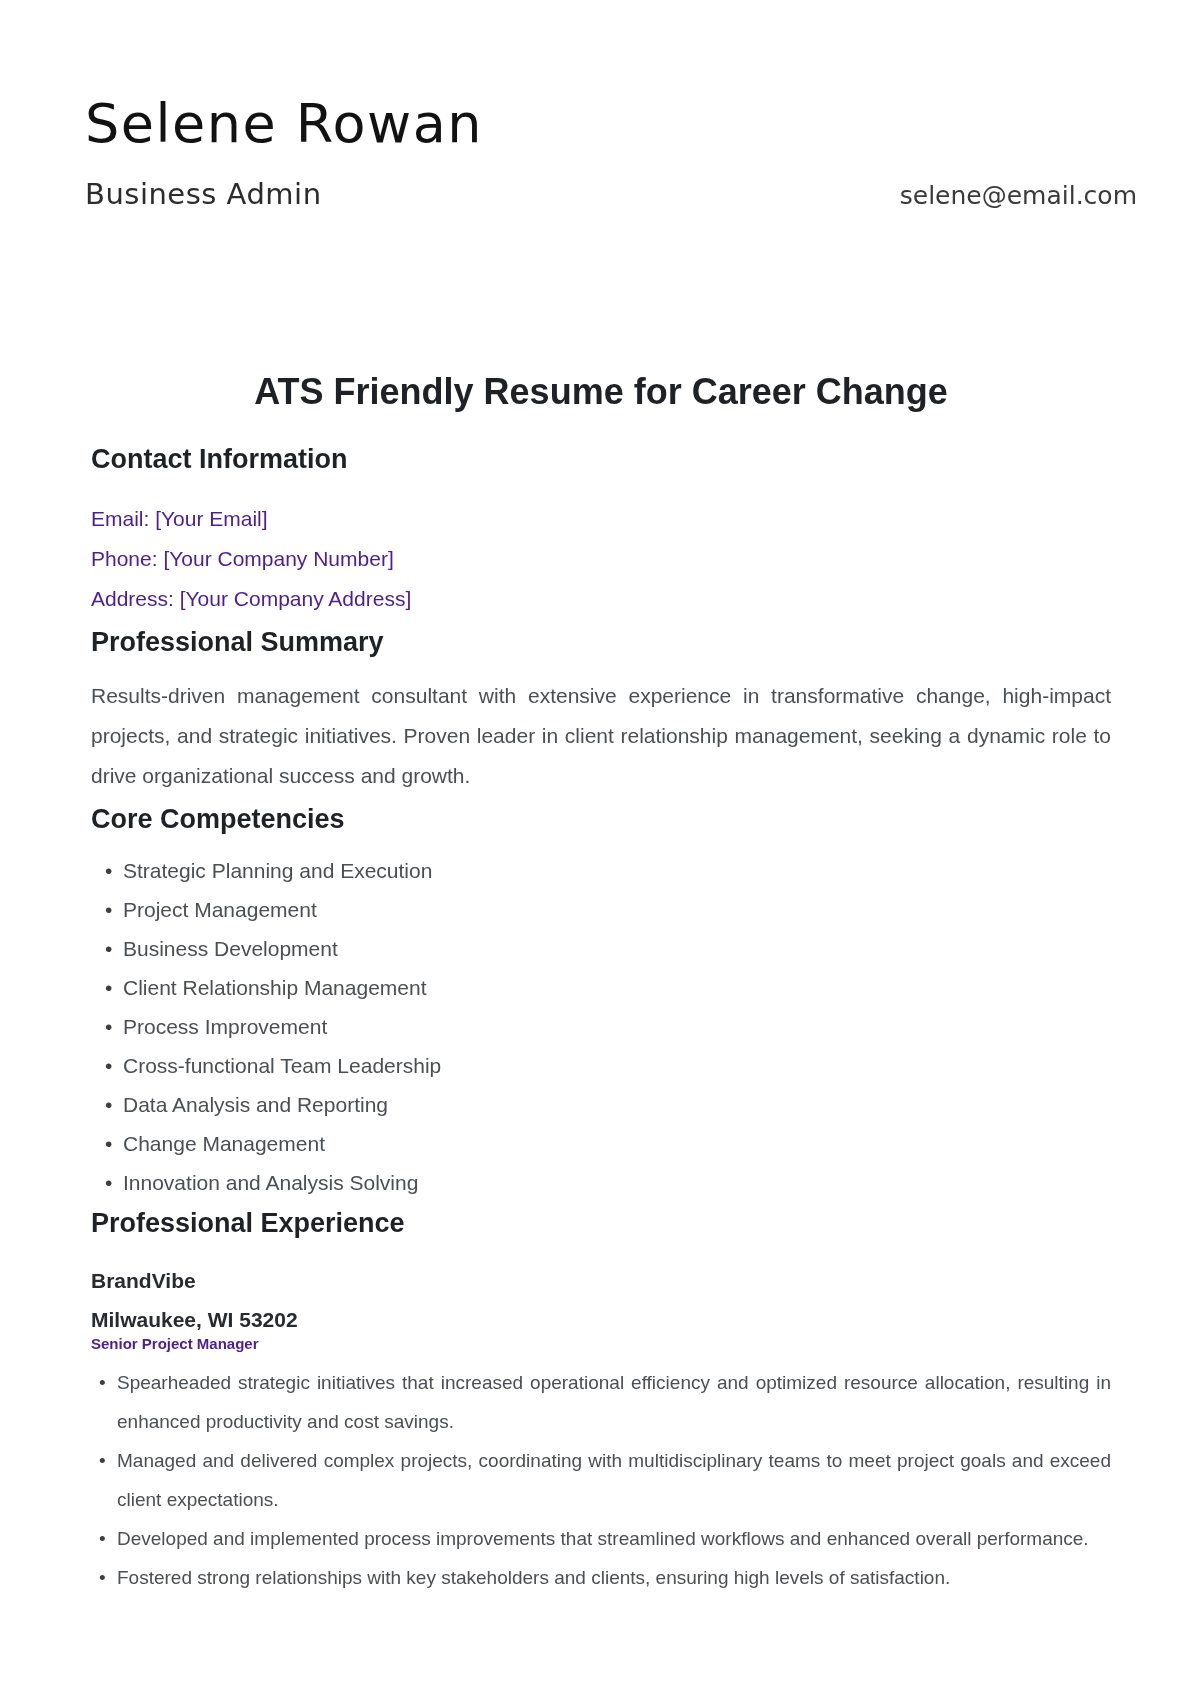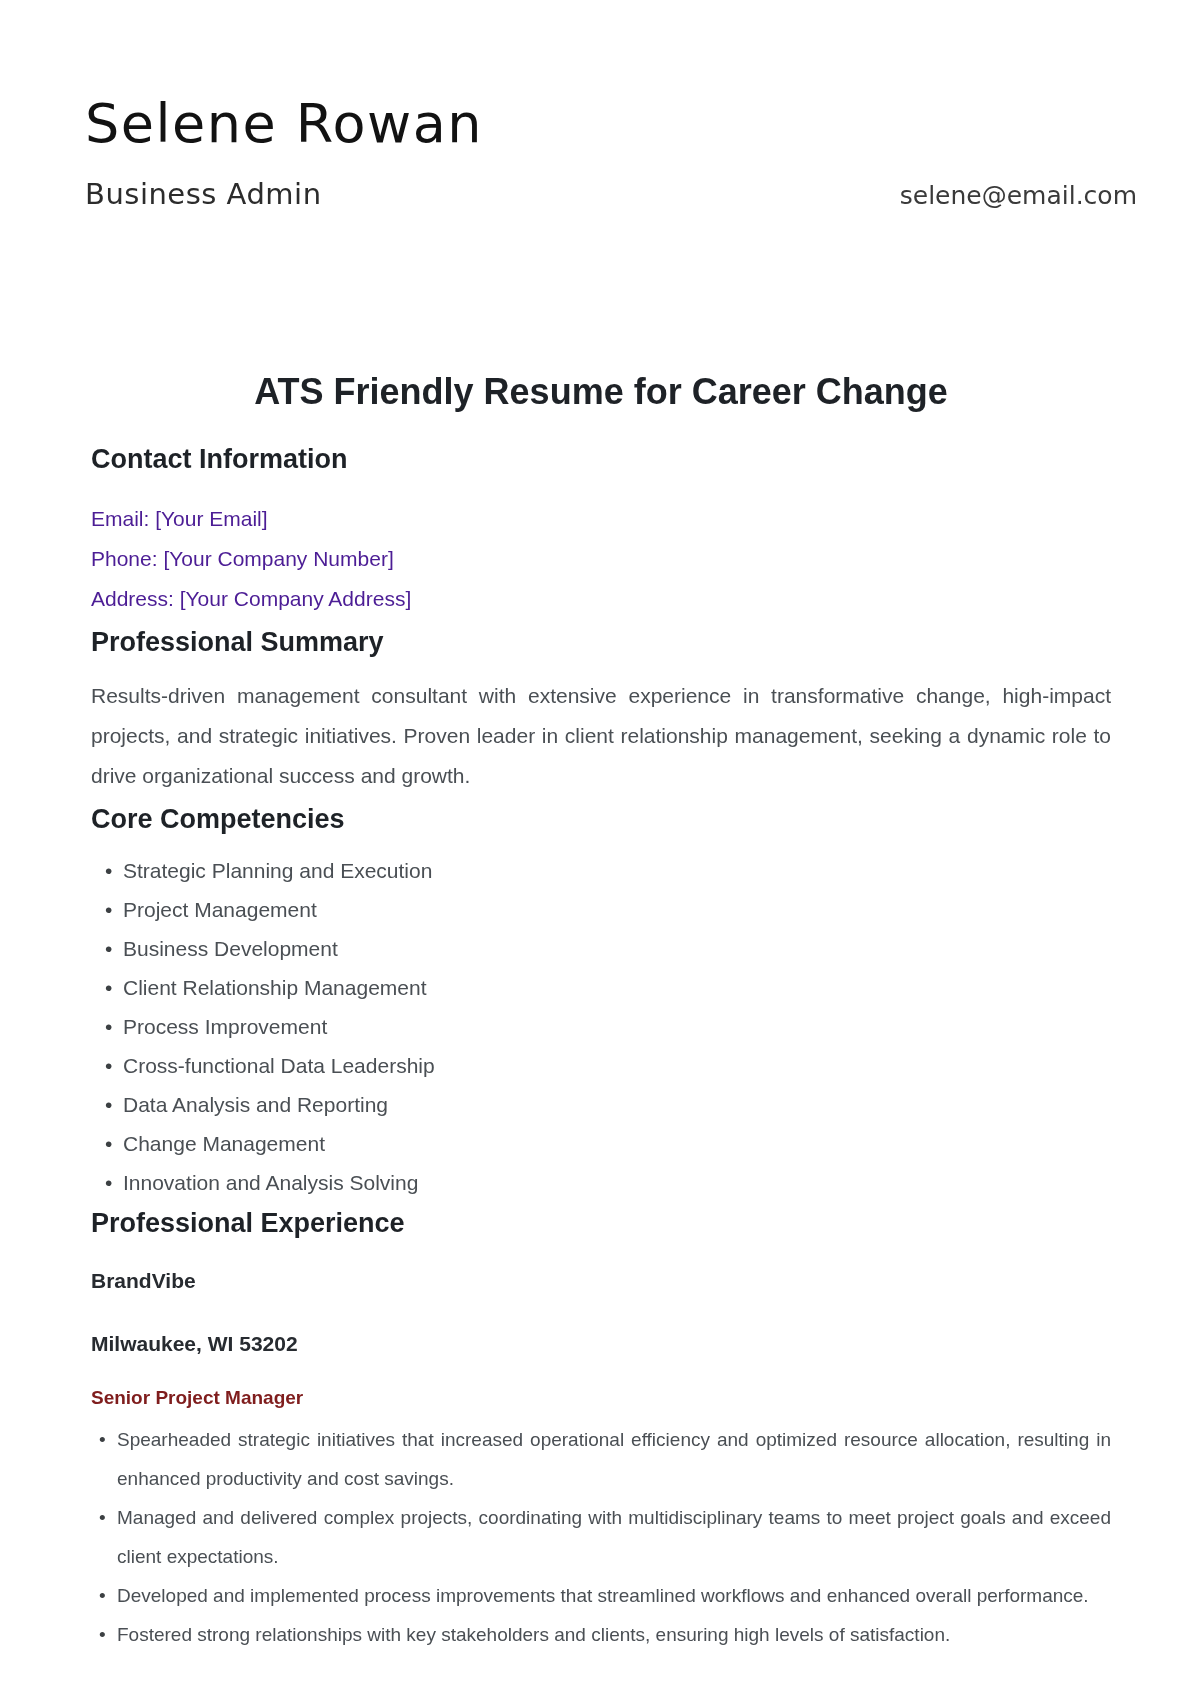--- a/index.html
+++ b/index.html
@@ -104,27 +104,26 @@
     top: 0;
     color: #3c4043;
   }
   .exp-company, .exp-location {
     font-size: 21px;
     font-weight: 700;
     color: #272b30;
     line-height: 1.3;
   }
   .exp-company { margin-top: 26px; }
-  .exp-location { margin-top: 36px; }
+  .exp-location { margin-top: 12px; }
   .exp-jobtitle {
-    font-size: 19px;
-    font-weight: 700;
-    color: #7f1d1d;
+    font-size: 15px;
+    font-weight: 700;
+    color: #4c1d95;
     line-height: 1.3;
-    margin-top: 28px;
   }
   .exp-bullets {
     list-style: none;
     margin: 10px 0 0 0;
     padding: 0 0 0 4px;
   }
   .exp-bullets li {
     font-size: 19px;
     line-height: 39px;
     color: #4a4f54;
@@ -180,21 +179,21 @@
         <li>Strategic Planning and Execution</li>
 
         <li>Project Management</li>
 
         <li>Business Development</li>
 
         <li>Client Relationship Management</li>
 
         <li>Process Improvement</li>
 
-        <li>Cross-functional Data Leadership</li>
+        <li>Cross-functional Team Leadership</li>
 
         <li>Data Analysis and Reporting</li>
 
         <li>Change Management</li>
 
         <li>Innovation and Analysis Solving</li>
       </ul>
 
     <h3 class="section-heading">Professional Experience</h3>
 

